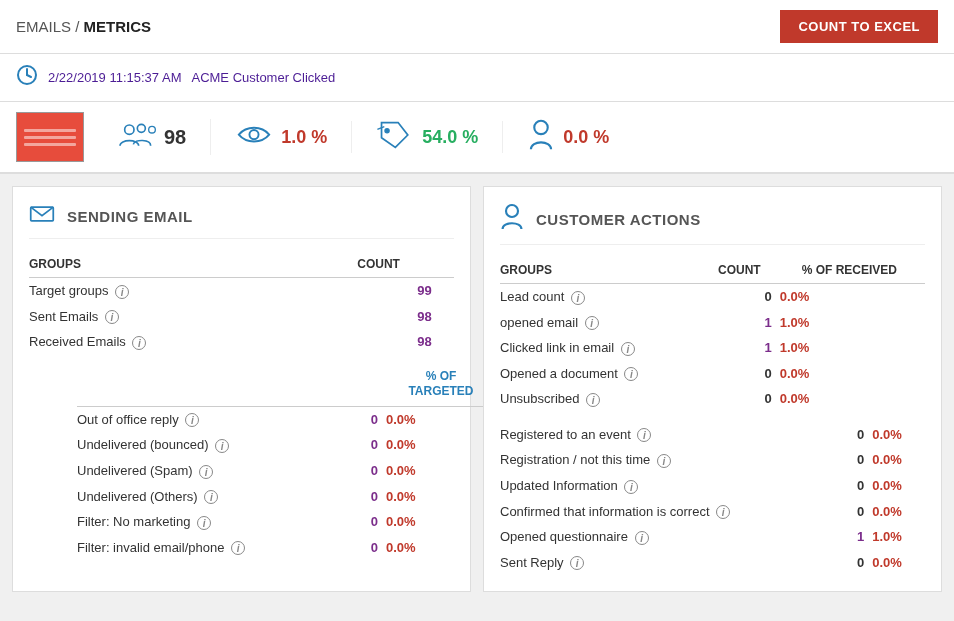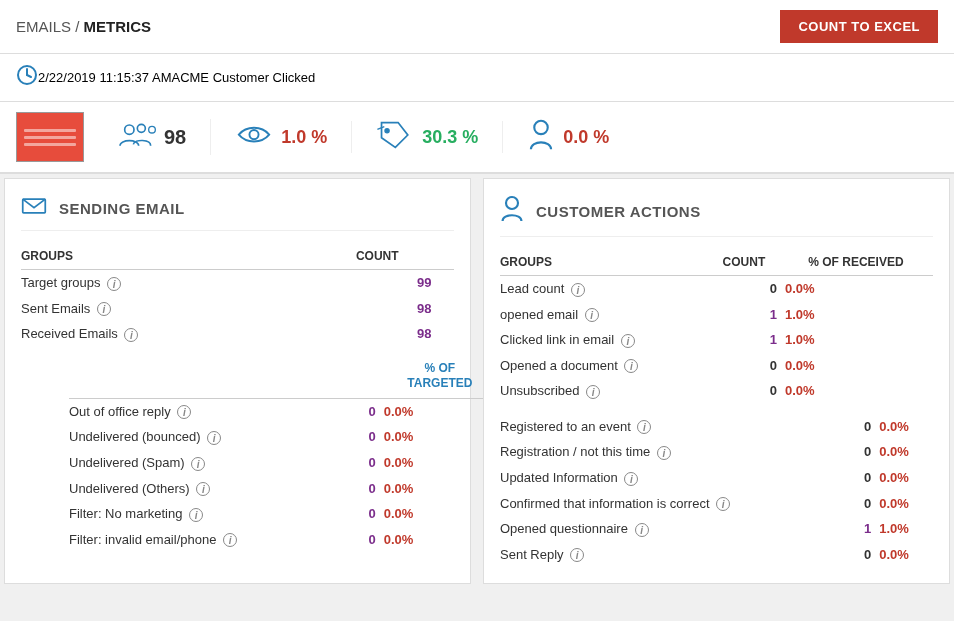--- a/index.html
+++ b/index.html
@@ -35,24 +35,24 @@
       font-size: 13px;
       font-weight: bold;
       cursor: pointer;
       letter-spacing: 0.5px;
     }
     .info-bar {
       background: #fff;
       padding: 10px 16px;
       display: flex;
       align-items: center;
-      gap: 0;
+      gap: 10px;
       border-bottom: 1px solid #ddd;
       font-size: 13px;
-      color: #000000;
+      color: #4c1d95;
     }
     .info-bar .clock-icon {
       font-size: 18px;
       color: #2980b9;
     }
     .metrics-bar {
       background: #fff;
       padding: 10px 16px;
       display: flex;
       align-items: center;
@@ -112,21 +112,21 @@
     .thumbnail-line {
       width: 80%;
       height: 3px;
       background: rgba(255,255,255,0.5);
       margin: 2px 0;
       border-radius: 1px;
     }
     .main-content {
       display: flex;
       gap: 0;
-      padding: 4px;
+      padding: 12px;
       gap: 12px;
     }
     .panel {
       background: #fff;
       border: 1px solid #ddd;
       flex: 1;
       padding: 16px;
     }
     .panel-title {
       display: flex;
@@ -262,21 +262,21 @@
   </div>
 
   <div class="metric-item">
     <span class="metric-icon">
       <svg width="38" height="28" viewBox="0 0 55 40" fill="none" xmlns="http://www.w3.org/2000/svg">
         <path d="M8 8 L8 24 L28 38 L46 20 L32 2 L8 2 Z" stroke="#2980b9" stroke-width="2.5" fill="none"></path>
         <circle cx="16" cy="14" r="3" stroke="#2980b9" stroke-width="2" fill="#2980b9"></circle>
         <line x1="2" y1="12" x2="12" y2="8" stroke="#2980b9" stroke-width="2"></line>
       </svg>
     </span>
-    <span class="metric-percent-green">30.3 %</span>
+    <span class="metric-percent-green">54.0 %</span>
   </div>
 
   <div class="metric-item">
     <span class="metric-icon">
       <svg width="28" height="32" viewBox="0 0 30 38" fill="none" xmlns="http://www.w3.org/2000/svg">
         <circle cx="15" cy="10" r="8" stroke="#2980b9" stroke-width="2.5" fill="none"></circle>
         <path d="M3 36 C3 25 27 25 27 36" stroke="#2980b9" stroke-width="2.5" fill="none"></path>
       </svg>
     </span>
     <span class="metric-percent-red">0.0 %</span>

